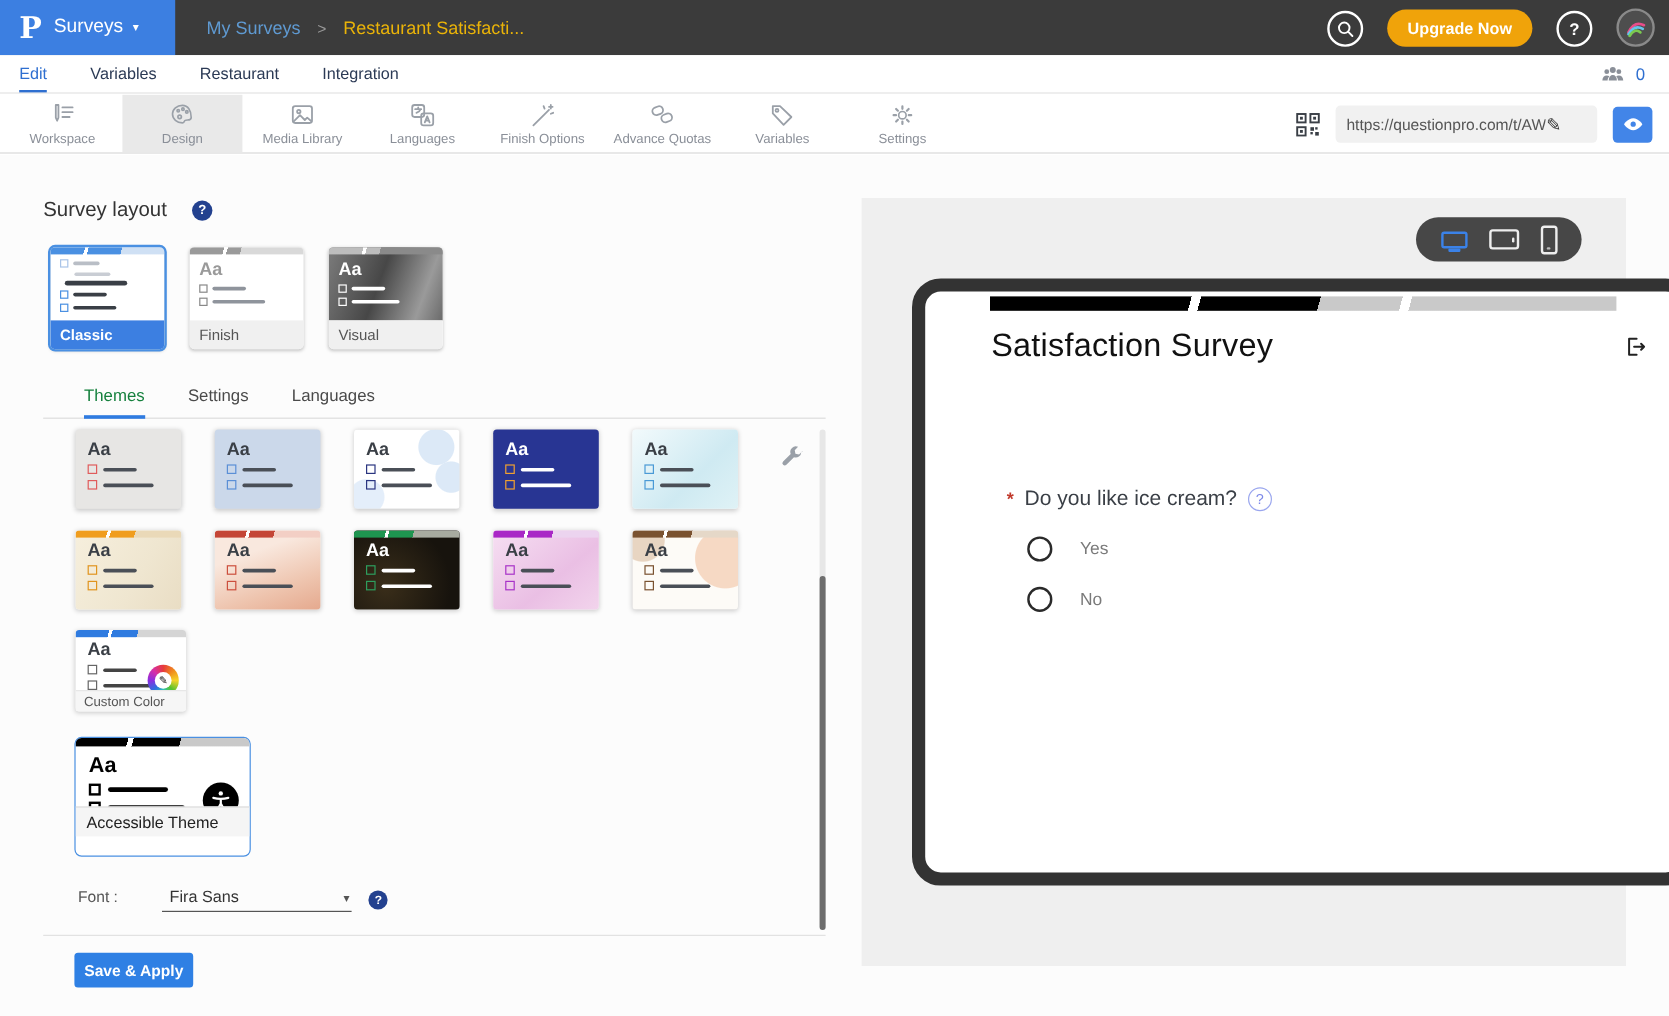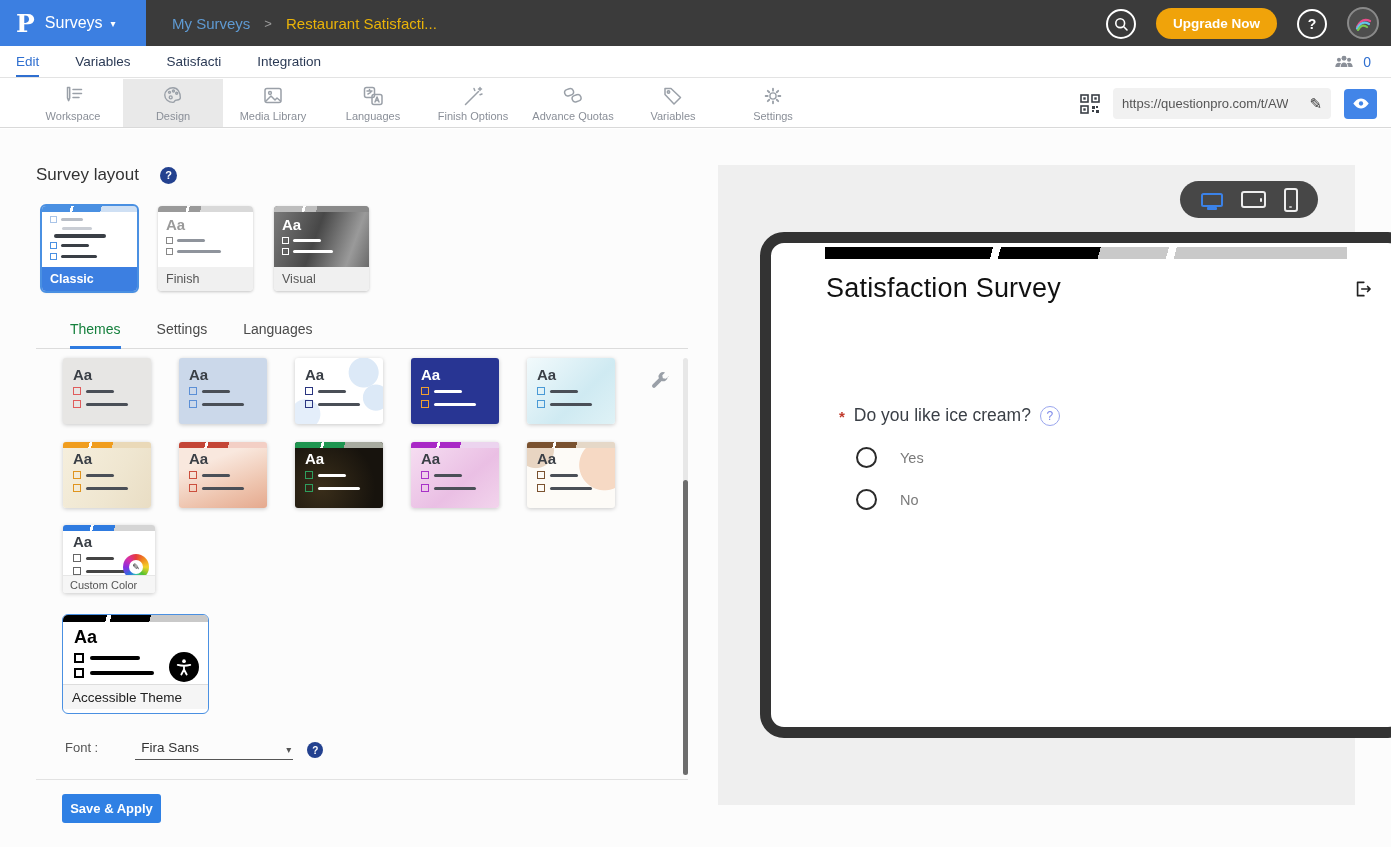--- a/index.html
+++ b/index.html
@@ -22,27 +22,27 @@
   .avatar { width:32px; height:32px; border-radius:50%; background:#4e4e4e; border:2px solid #8a8a8a; display:flex; align-items:center; justify-content:center; cursor:pointer; overflow:hidden; }
 
   
   .navbar { position:absolute; top:46px; left:0; width:1391px; height:32px; background:#fff; border-bottom:1px solid #e3e3e3; display:flex; align-items:stretch; padding-left:16px; gap:36px; }
   .nav-tab { display:flex; align-items:center; font-size:13.5px; color:#2b3a55; cursor:pointer; border-bottom:2px solid transparent; padding-top:2px; }
   .nav-tab.active { color:#2f6fd0; border-bottom-color:#2f6fd0; }
   .nav-right { position:absolute; right:20px; top:0; height:32px; display:flex; align-items:center; gap:8px; cursor:pointer; }
   .collab-count { color:#2f6fd0; font-size:14px; }
 
   
-  .toolbar { position:absolute; top:79px; left:0; width:1391px; height:49px; background:#fff; border-bottom:1px solid #d9d9d9; display:flex; padding-left:23px; }
+  .toolbar { position:absolute; top:79px; left:0; width:1391px; height:49px; background:#fff; border-bottom:1px solid #d9d9d9; display:flex; padding-left:2px; }
   .tool-item { width:100px; height:100%; display:flex; flex-direction:column; align-items:center; justify-content:center; gap:3px; cursor:pointer; }
   .tool-item.active { background:#e9e9e9; }
   .tool-label { font-size:11px; color:#8a8f98; white-space:nowrap; }
   .tool-item svg { stroke:#9aa0a8; fill:none; stroke-width:1.5; stroke-linecap:round; stroke-linejoin:round; }
   .toolbar-right { position:absolute; right:14px; top:79px; height:49px; display:flex; align-items:center; gap:13px; }
-  .url-pill { width:218px; height:31px; background:#f1f1f1; border-radius:4px; display:flex; align-items:center; justify-content:space-between; padding:0 9px; }
+  .url-pill { width:218px; height:31px; background:#f1f1f1; border-radius:4px; display:flex; align-items:center; justify-content:flex-start; padding:0 9px; }
   .url-text { font-size:13px; color:#555; white-space:nowrap; overflow:hidden; }
   .pencil-icon { font-size:15px; color:#333; cursor:pointer; }
   .eye-btn { width:33px; height:30px; background:#4285e8; border:none; border-radius:4px; display:flex; align-items:center; justify-content:center; cursor:pointer; }
 
   
   .main { position:absolute; top:129px; left:0; width:1391px; height:718px; background:#fcfcfc; }
 
   
   .left-panel { position:absolute; left:36px; top:36px; width:652px; }
   .panel-heading { display:flex; align-items:center; gap:21px; }
@@ -87,21 +87,21 @@
   .color-wheel { background:conic-gradient(#e63b3b,#f08a1e,#f5d327,#58c22e,#2ec2b4,#2e6fe0,#8a2ee0,#d62ea8,#e63b3b); display:flex; align-items:center; justify-content:center; }
   .color-wheel-core { width:14px; height:14px; border-radius:50%; background:#fff; display:flex; align-items:center; justify-content:center; font-size:9px; color:#111; }
 
   .accessible-card { width:147px; height:100px; margin:21px 0 0 26px; border:1.5px solid #4a90e2; border-radius:6px; overflow:hidden; position:relative; background:#fff; cursor:pointer; }
   .acc-topbar { height:7px; }
   .acc-aa { font-size:18px; font-weight:700; color:#000; display:block; margin:6px 0 0 11px; line-height:1.1; }
   .acc-row { display:flex; align-items:center; gap:6px; margin:5px 0 0 11px; }
   .acc-box { width:10px; height:10px; border:2px solid #000; flex:0 0 auto; }
   .acc-line { height:3.5px; background:#000; border-radius:2px; }
   .acc-icon { position:absolute; right:9px; top:37px; width:30px; height:30px; border-radius:50%; background:#000; display:flex; align-items:center; justify-content:center; }
-  .acc-label { position:absolute; bottom:4px; left:0; right:0; height:25px; background:#f5f5f5; border-top:1px solid #ddd; display:flex; align-items:center; padding-left:9px; font-size:13.5px; color:#222; }
+  .acc-label { position:absolute; bottom:16px; left:0; right:0; height:25px; background:#f5f5f5; border-top:1px solid #ddd; display:flex; align-items:center; padding-left:9px; font-size:13.5px; color:#222; }
 
   .font-row { display:flex; align-items:flex-end; gap:0; margin:26px 0 0 29px; }
   .font-label { font-size:13px; color:#555; padding-bottom:5px;text-align:center; }
   .font-select { width:158px; margin-left:37px; border-bottom:1.5px solid #555; display:flex; justify-content:space-between; align-items:flex-end; padding:0 2px 4px 6px; cursor:pointer; }
   .font-value { font-size:13.5px; color:#333; }
   .font-caret { font-size:10px; color:#555; }
   .font-help { margin-left:14px; margin-bottom:2px; }
 
   .left-divider { width:652px; height:1px; background:#e2e2e2; margin-top:19px; }
   .save-btn { margin:14px 0 0 26px; width:99px; height:29px; background:#2f80e4; color:#fff; font-size:13px; font-weight:700; border:none; border-radius:3px; display:flex; align-items:center; justify-content:center; cursor:pointer; font-family:"Liberation Sans", sans-serif; }
@@ -159,21 +159,21 @@
         <path d="M3 13.5 Q8 5 15 9" stroke="#64c5eb" stroke-width="2.2"></path>
         <path d="M4 15 Q8 8 13 12" stroke="#7bc950" stroke-width="2.2"></path>
       </svg>
     </div>
   </div>
 </div>
 
 <div class="navbar">
   <div class="nav-tab active">Edit</div>
   <div class="nav-tab">Variables</div>
-  <div class="nav-tab">Satisfacti</div>
+  <div class="nav-tab">Restaurant</div>
   <div class="nav-tab">Integration</div>
   <div class="nav-right">
     <svg width="22" height="16" viewBox="0 0 24 17" fill="#8a8f98">
       <circle cx="6.5" cy="6" r="2.2"></circle>
         <circle cx="12" cy="4.5" r="2.7"></circle>
         <circle cx="17.5" cy="6" r="2.2"></circle>
       <path d="M2.5 14c0-3 1.8-4.6 4-4.6 1 0 1.8.3 2.4.8-1 1-1.6 2.3-1.6 3.8z"></path>
       <path d="M21.5 14c0-3-1.8-4.6-4-4.6-1 0-1.8.3-2.4.8 1 1 1.6 2.3 1.6 3.8z"></path>
       <path d="M8.3 14c0-3.2 1.6-4.9 3.7-4.9s3.7 1.7 3.7 4.9z"></path>
     </svg>

